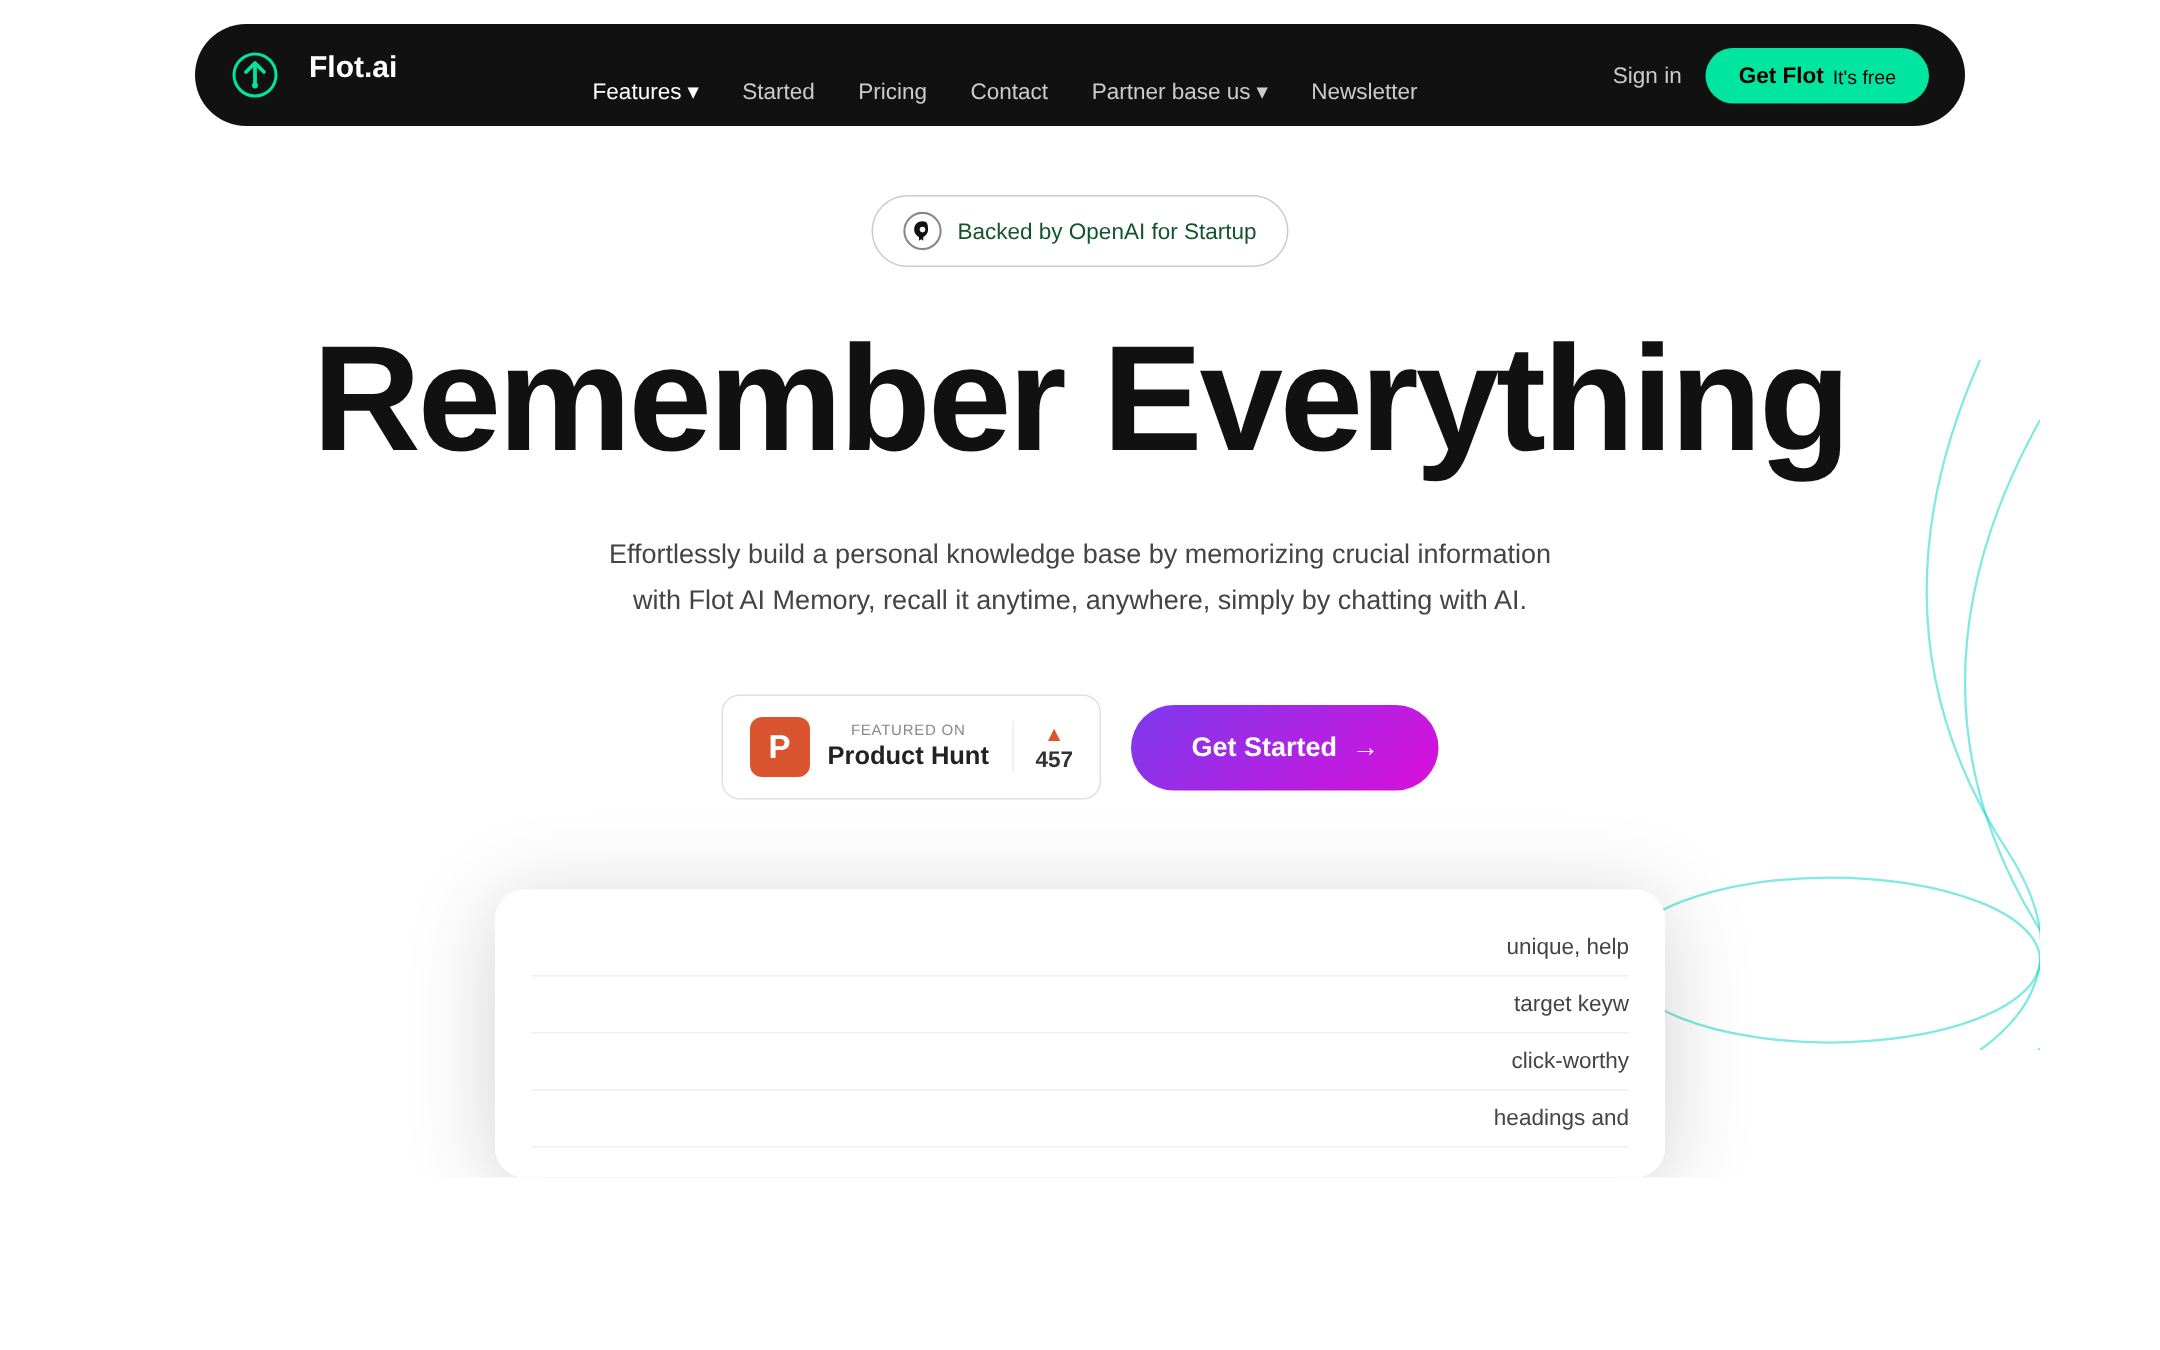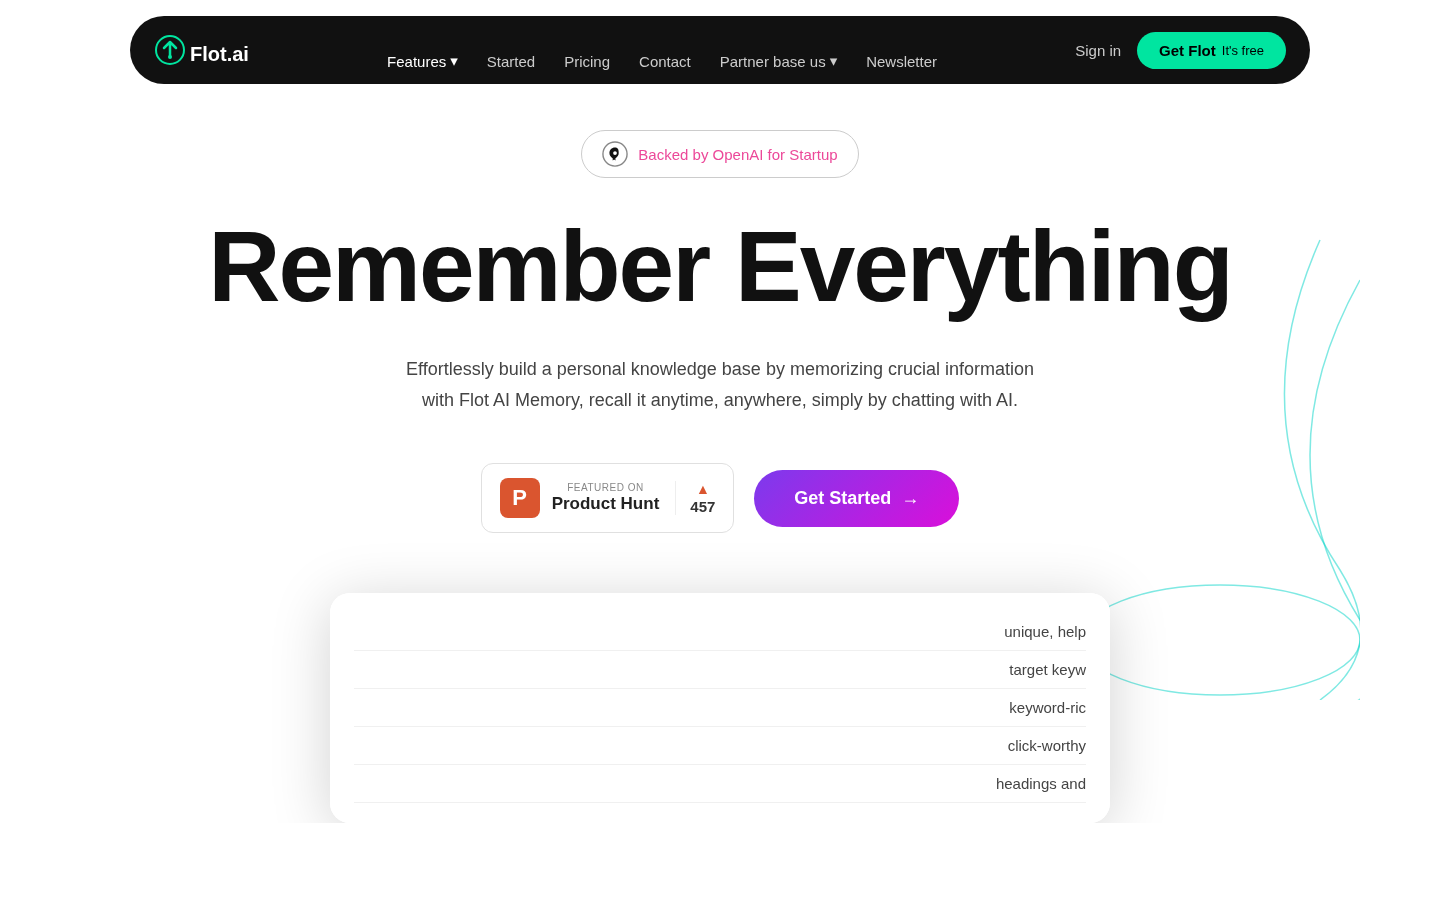--- a/index.html
+++ b/index.html
@@ -5,51 +5,51 @@
     * { margin: 0; padding: 0; box-sizing: border-box; }
     body { font-family: -apple-system, BlinkMacSystemFont, 'Segoe UI', sans-serif; background: #fff; overflow-x: hidden; width: 1440px; min-height: 900px; }
 
     
     nav {
       position: fixed; top: 16px; left: 50%; transform: translateX(-50%);
       width: 1180px; background: #111; border-radius: 50px;
       display: flex; align-items: center; justify-content: space-between;
       padding: 0 24px; height: 68px; z-index: 100;
     }
-    .nav-logo { display: flex; align-items: flex-end; gap: 4px; text-decoration: none; }
+    .nav-logo { display: flex; align-items: flex-start; gap: 20px; text-decoration: none; }
     .nav-logo-icon {
       width: 32px; height: 32px; background: transparent;
       display: flex; align-items: center; justify-content: center;
     }
     .nav-logo-text { color: #fff; font-size: 20px; font-weight: 700; }
     .nav-links { display: flex; align-items: center; gap: 1px; margin-top: 22px; }
     .nav-link {
       color: #ccc; font-size: 15px; font-weight: 500; text-decoration: none;
       padding: 8px 14px; border-radius: 8px; cursor: pointer;
       display: flex; align-items: center; gap: 4px;
     }
     .nav-link.active { color: #fff; }
     .nav-right { display: flex; align-items: center; gap: 16px; }
     .sign-in { color: #ccc; font-size: 15px; font-weight: 500; cursor: pointer; }
     .get-flot-btn {
       background: #00e5a0; color: #000; font-size: 15px; font-weight: 700;
       border: none; border-radius: 50px; padding: 10px 22px; cursor: pointer;
-      display: flex; align-items: center; gap: 6px;
+      display: flex; align-items: flex-end; gap: 6px;
     }
     .get-flot-btn .its-free { font-weight: 400; font-size: 13px; }
 
     
     .hero {
       padding-top: 130px; text-align: center;
       display: flex; flex-direction: column; align-items: center;
     }
     .openai-badge {
       display: inline-flex; align-items: center; gap: 10px;
       border: 1.5px solid #ccc; border-radius: 50px;
-      padding: 10px 20px; font-size: 15px; color: #ec4899; margin-bottom: 36px;
+      padding: 10px 20px; font-size: 15px; color: #14532d; margin-bottom: 36px;
     }
     .openai-badge-icon {
       width: 26px; height: 26px;
     }
     .hero-title-1 {
       font-size: 100px; font-weight: 800; color: #111; line-height: 1.05;
       letter-spacing: -2px;
     }
     .hero-title-2 {
       font-size: 100px; font-weight: 800; line-height: 1.05;
@@ -206,21 +206,20 @@
       <button class="get-started-btn">
         <span>Get Started</span>
         <span>→</span>
       </button>
     </div>
 
     <div class="app-preview">
       <div class="preview-text-area">
         <div class="preview-text-line">unique, help</div>
         <div class="preview-text-line">target keyw</div>
-        <div class="preview-text-line">keyword-ric</div>
         <div class="preview-text-line">click-worthy</div>
         <div class="preview-text-line">headings and</div>
       </div>
 
     </div>
 
   </section>
 
 </div>
 

